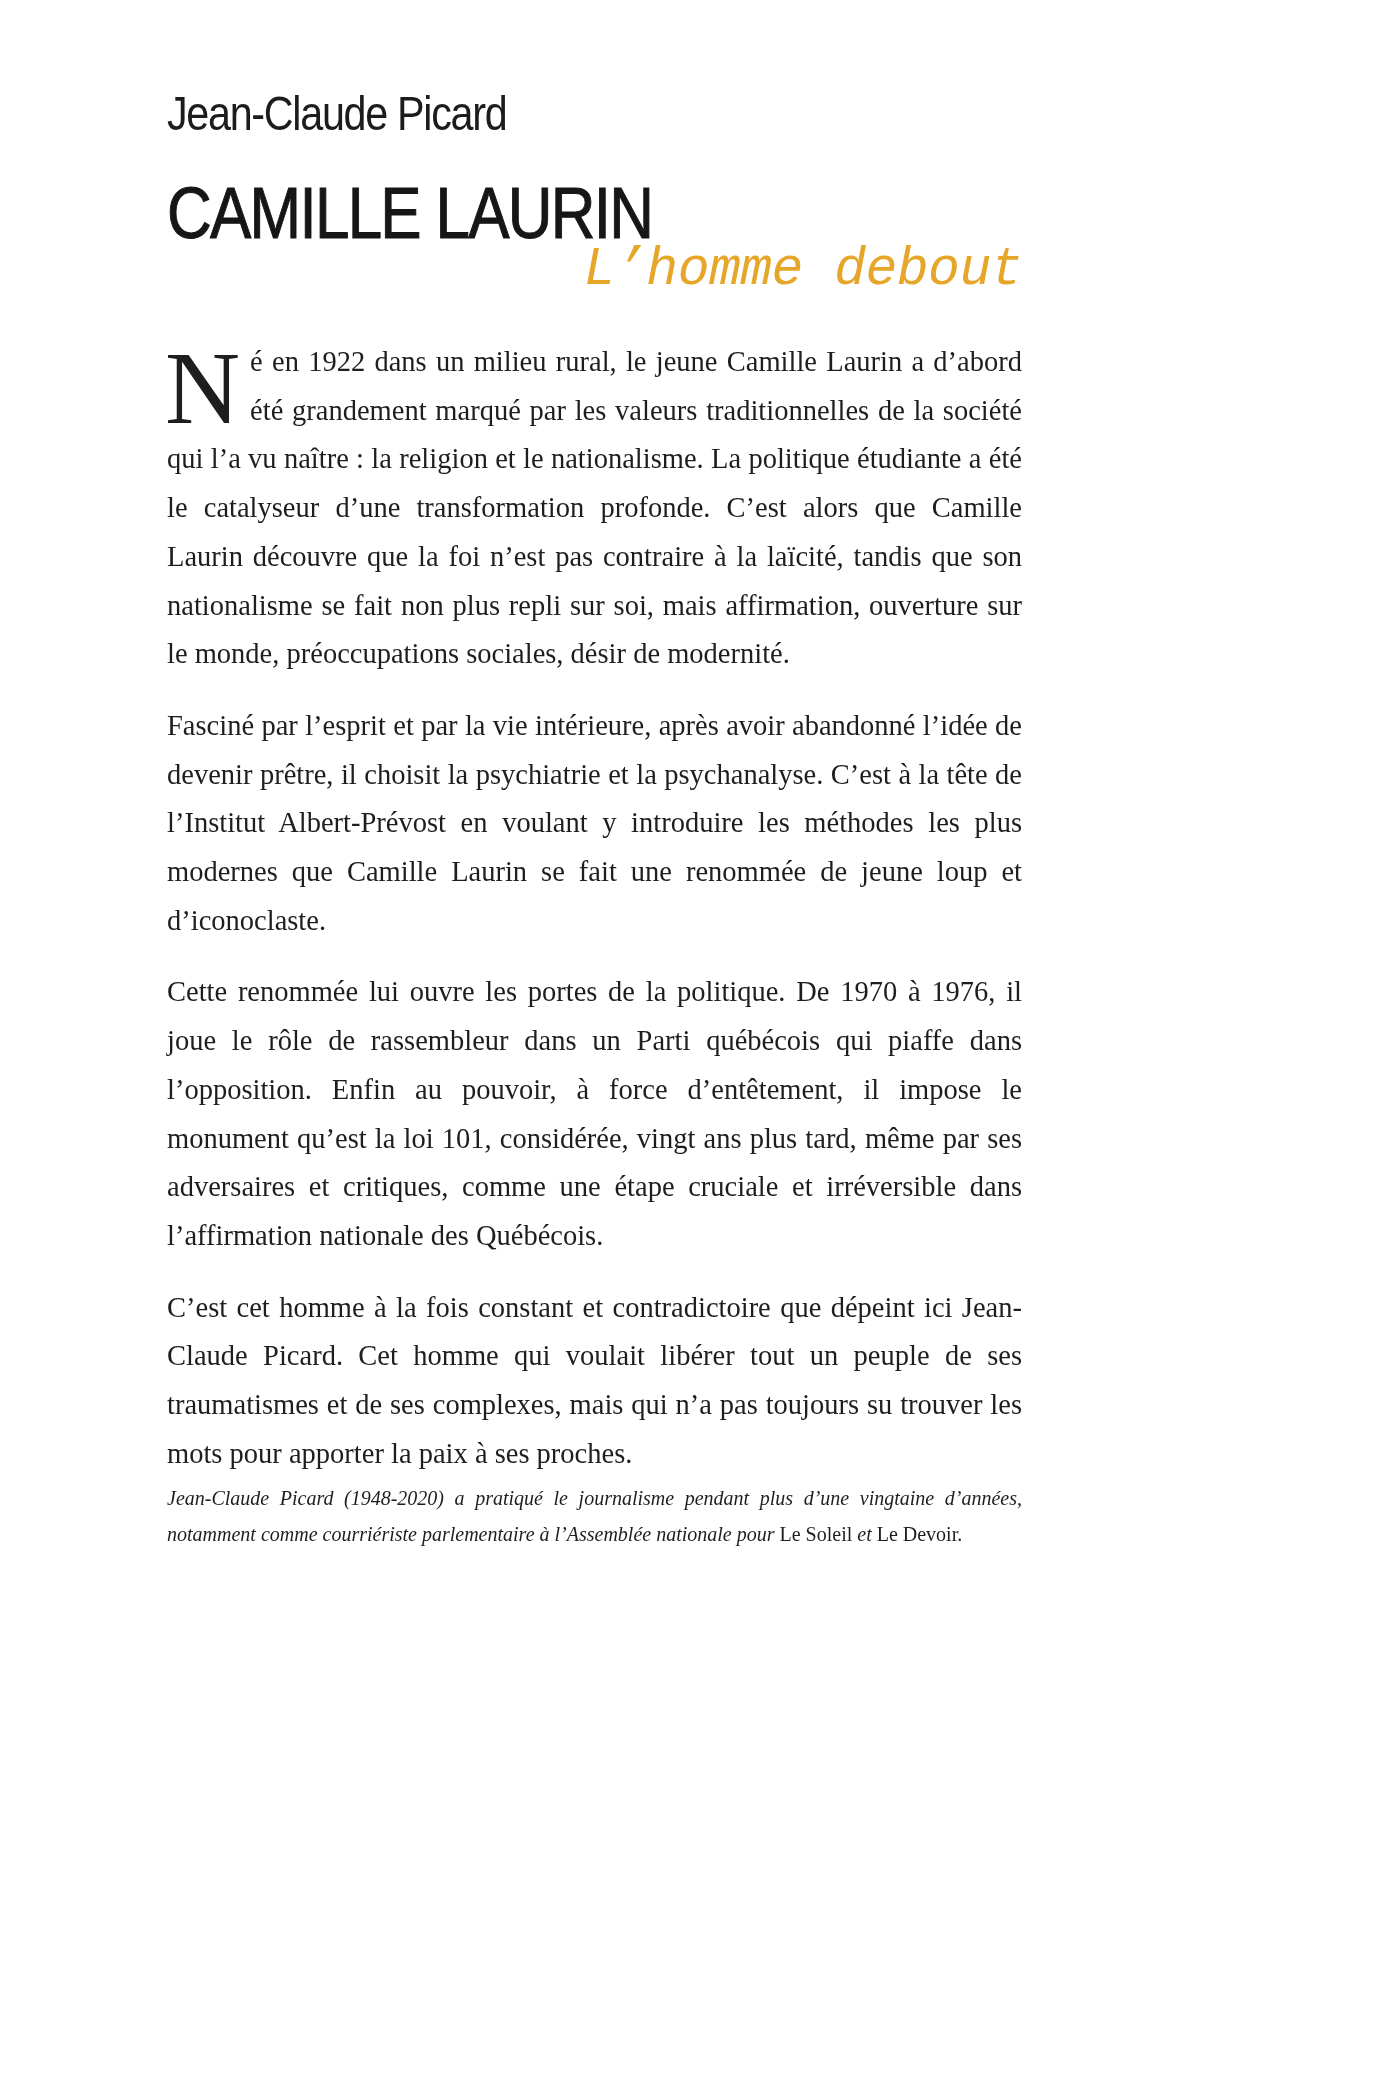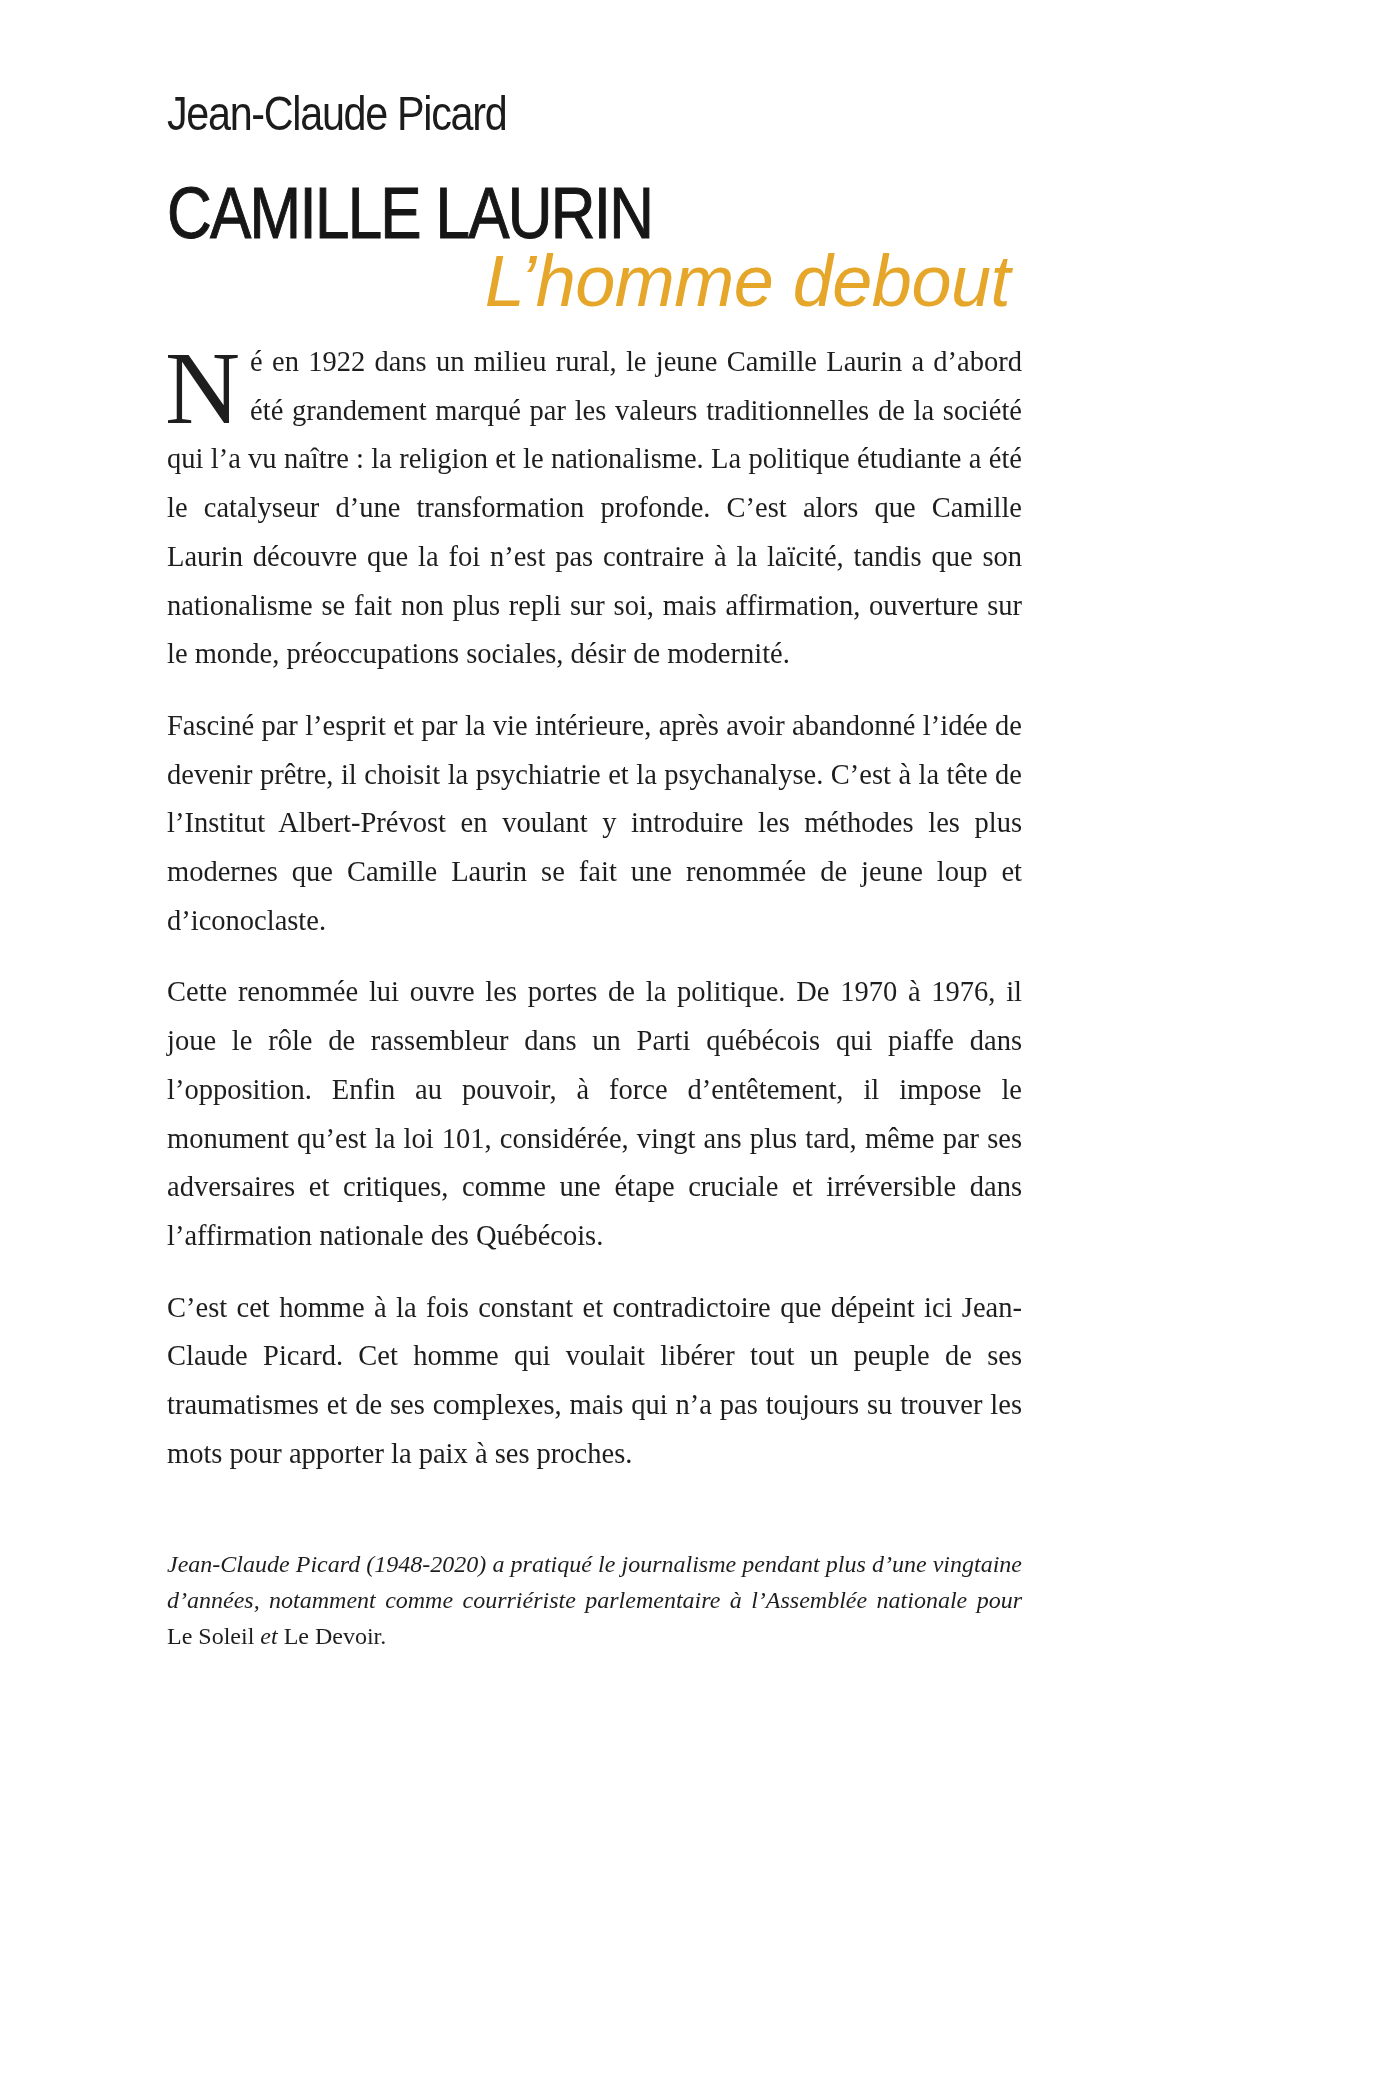--- a/index.html
+++ b/index.html
@@ -1,24 +1,24 @@
 <!DOCTYPE html>
 <html><head>
 <meta charset="utf-8">
 <style>
   html, body { margin:0; padding:0; background:#ffffff; }
   body { width:1400px; height:2100px; position:relative; overflow:hidden; }
   .page { position:absolute; left:167px; top:0; width:855px; color:#1e1e1e; }
   .author { position:absolute; top:86px; left:0; font-family:"Liberation Sans", sans-serif; font-size:48px; letter-spacing:-1.5px; transform:scaleX(0.86); transform-origin:left top; white-space:nowrap; color:#1c1c1c; }
   .title { position:absolute; top:172px; left:0; font-family:"Liberation Sans", sans-serif; font-size:72px; letter-spacing:-2px; transform:scaleX(0.86); transform-origin:left top; white-space:nowrap; color:#161616; font-weight:normal; -webkit-text-stroke:1px #161616; }
-  .subtitle { position:absolute; top:240px; right:12px; font-family:Liberation Sans, sans-serif; font-style:italic; font-size:72px; color:#E5A62A; white-space:nowrap; letter-spacing:-0.5px; }
+  .subtitle { position:absolute; top:240px; right:0; font-family:Liberation Mono, monospace; font-style:italic; font-size:53px; color:#E5A62A; white-space:nowrap; letter-spacing:-0.5px; }
   .body { position:absolute; top:338px; left:0; width:855px; font-family:"Liberation Serif", serif; font-size:28.5px; line-height:48.7px; text-align:justify; color:#1e1e1e; }
   .body p { margin:0 0 23px 0; hyphens:manual; }
   .dropcap { float:left; font-size:104px; line-height:80px; margin:10px 10px 0 -2px; font-family:"Liberation Serif", serif; }
-  .bio { position:absolute; top:1546px; left:0; width:855px; font-family:"Liberation Serif", serif; font-style:italic; font-size:24px; line-height:36px; text-align:justify; color:#1e1e1e; }
+  .bio { position:absolute; top:1480px; left:0; width:855px; font-family:"Liberation Serif", serif; font-style:italic; font-size:20px; line-height:36px; text-align:justify; color:#1e1e1e; }
   .bio .roman { font-style:normal; }
 </style>
 </head>
 <body>
 
 <div class="page">
   <div class="author">Jean-Claude Picard</div>
   <div class="title">CAMILLE LAURIN</div>
   <div class="subtitle">L’homme debout</div>
 

